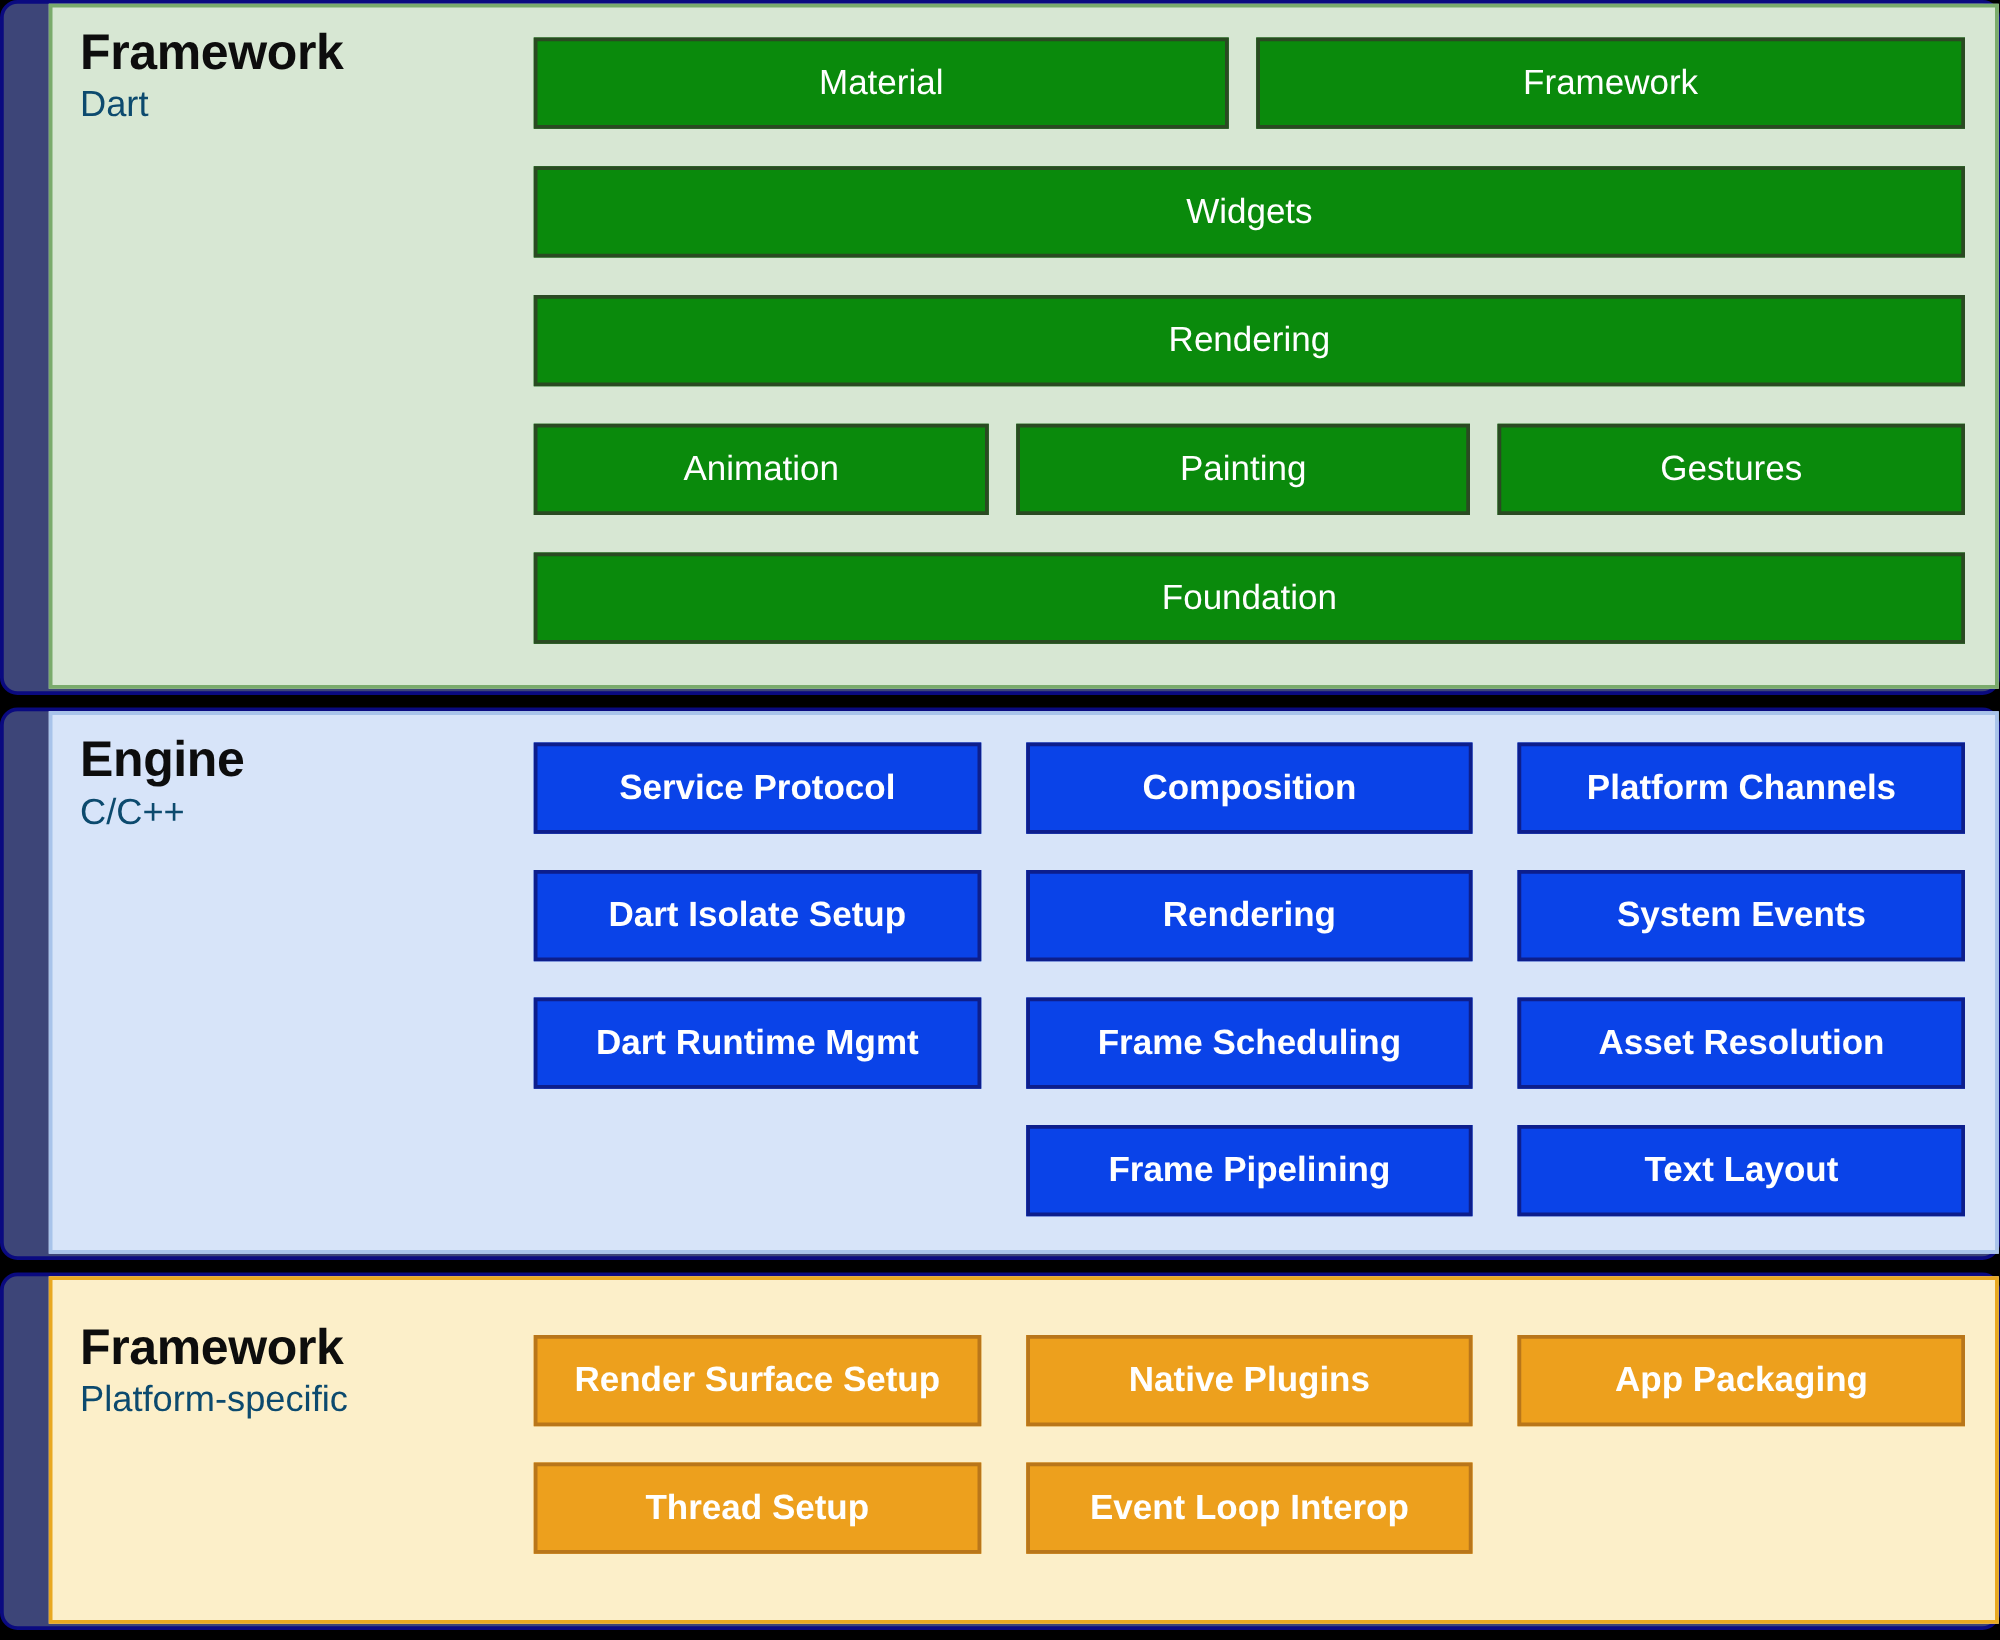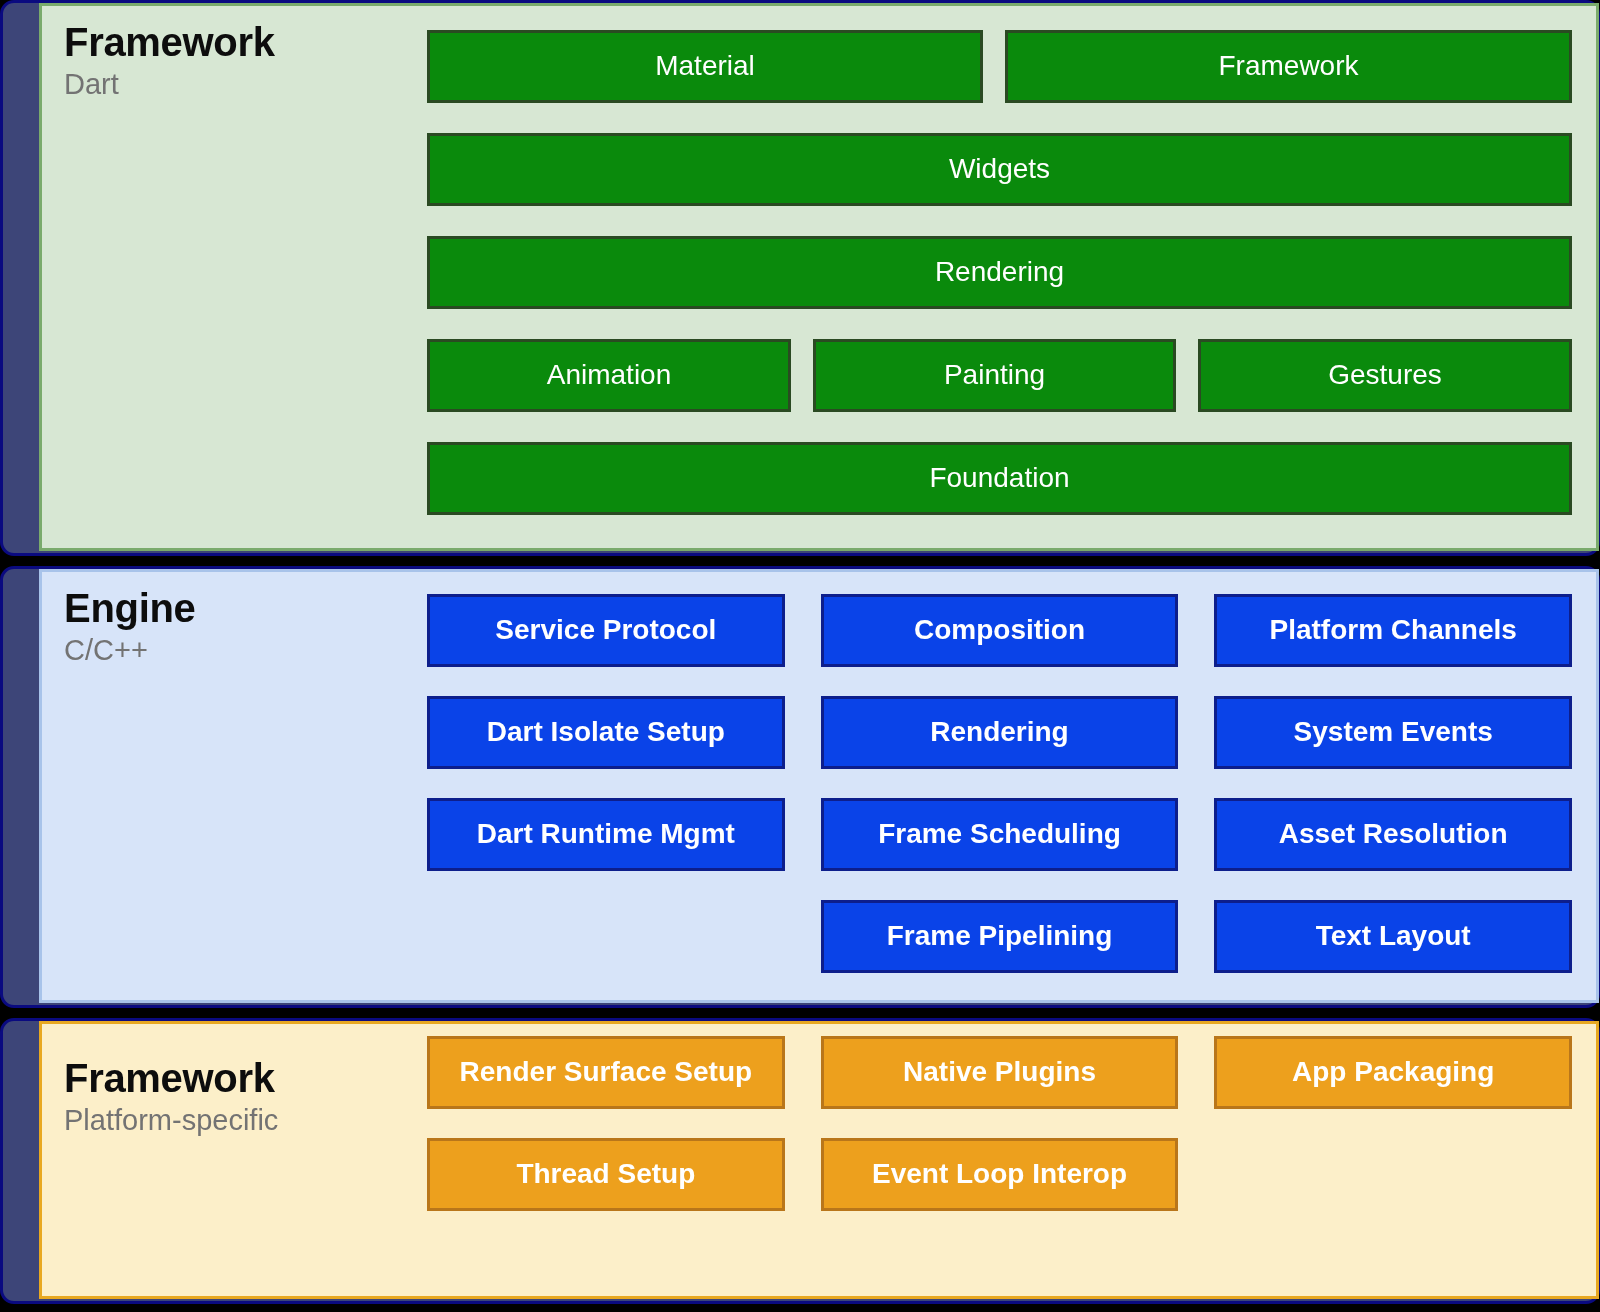--- a/index.html
+++ b/index.html
@@ -69,21 +69,21 @@
   .layer-title {
     font-size: 40px;
     font-weight: bold;
     color: #0d0d0d;
     line-height: 1.12;
     letter-spacing: -0.3px;
   }
   .layer-subtitle {
     font-size: 29px;
     font-weight: normal;
-    color: #737373;
+    color: #0c4a6e;
     line-height: 1.2;
     margin-top: 2px;
   }
 
   
   .layer-content {
     flex: 1 1 auto;
     padding: 0;
     box-sizing: border-box;
   }
@@ -153,21 +153,21 @@
     flex-direction: column;
     gap: 29px;
     flex: 1 1 0;
   }
   .en-col .box { width: 100%; }
 
   
   #embedder-shell { top: 1018px; height: 286px; }
   #embedder-panel { height: 278px; }
   .em-content {
-    padding-top: 12px;
+    padding-top: 44px;
     padding-right: 24px;
     display: flex;
     flex-direction: row;
     gap: 36px;
   }
   .em-col {
     display: flex;
     flex-direction: column;
     gap: 29px;
     flex: 1 1 0;

